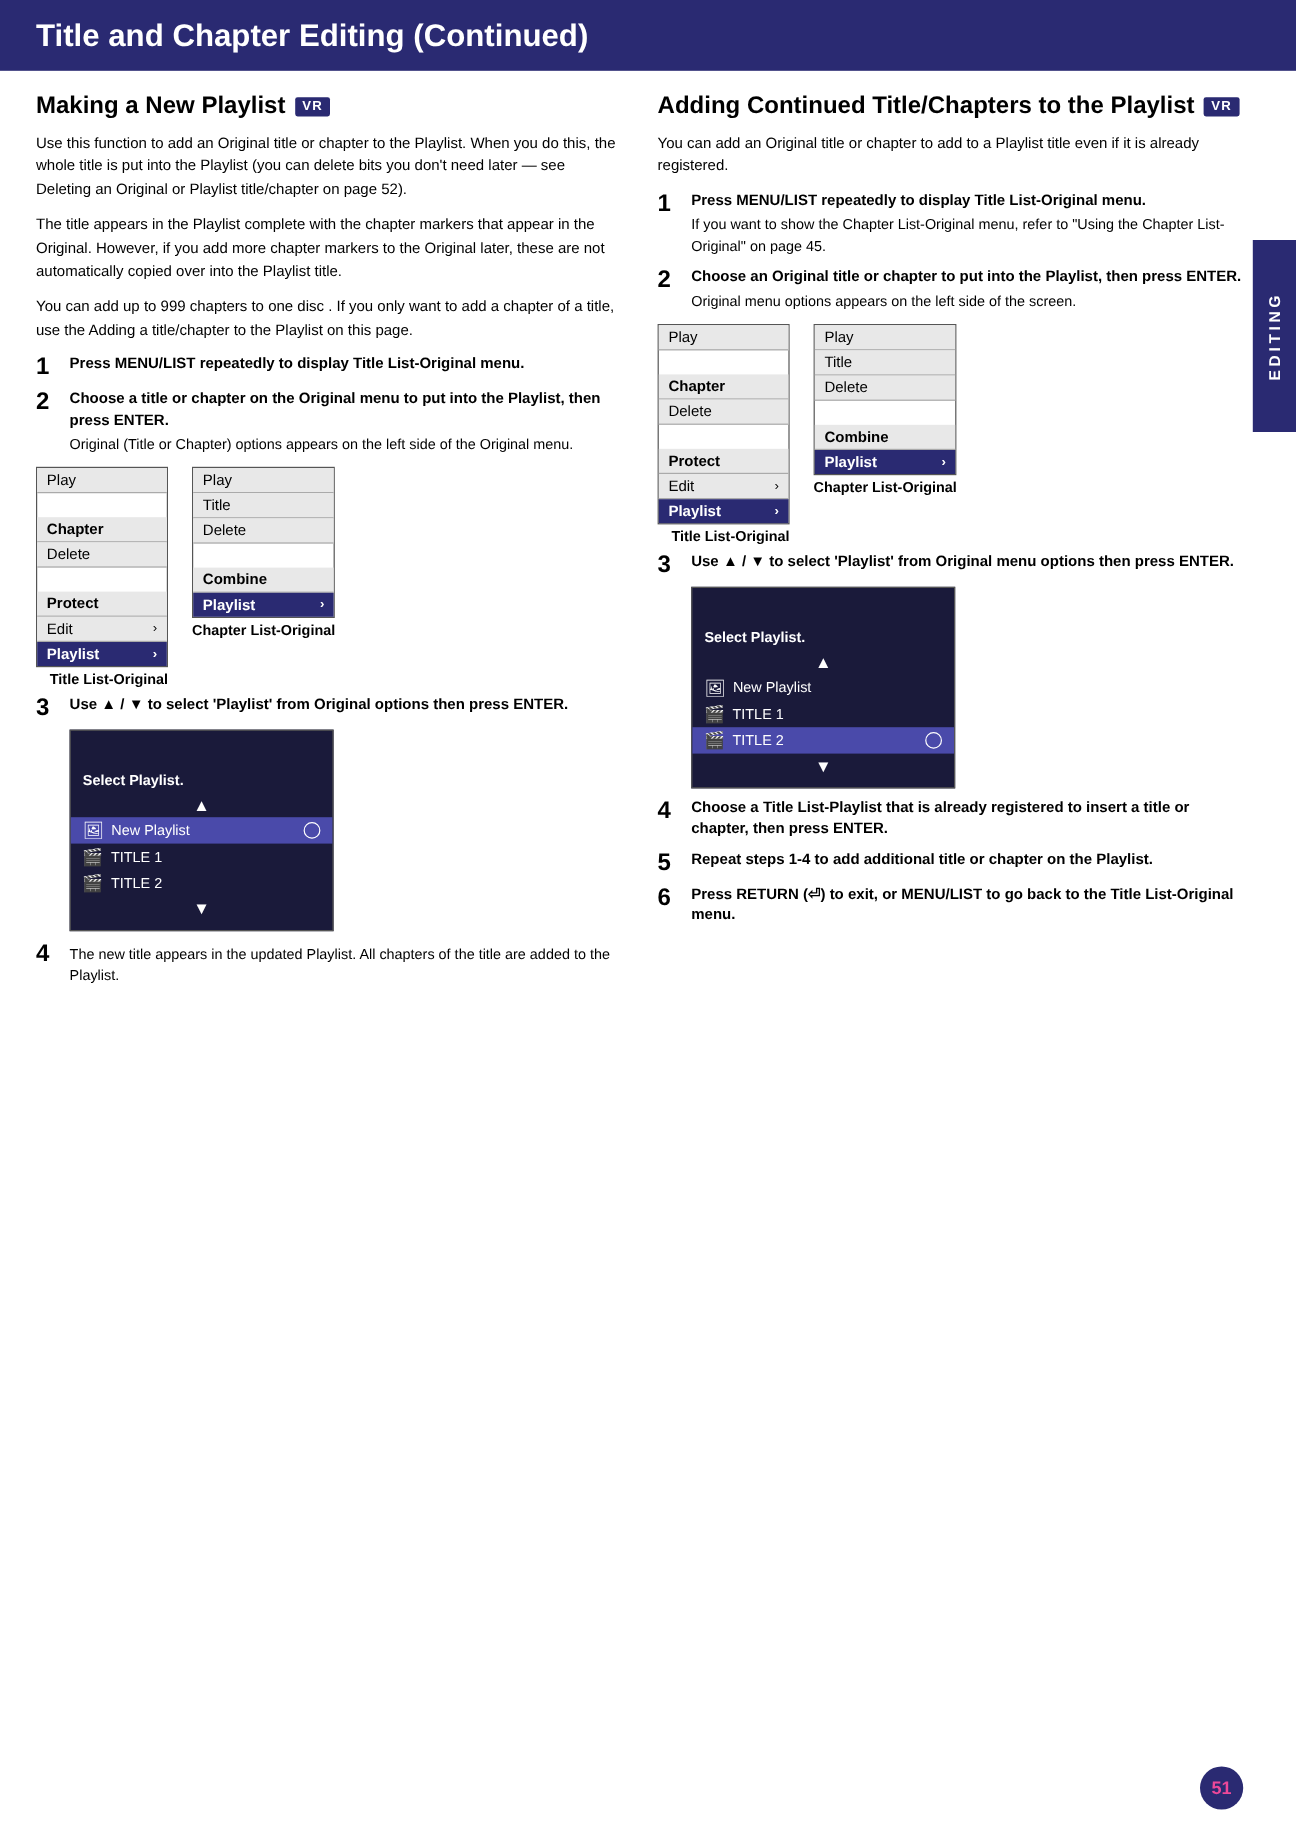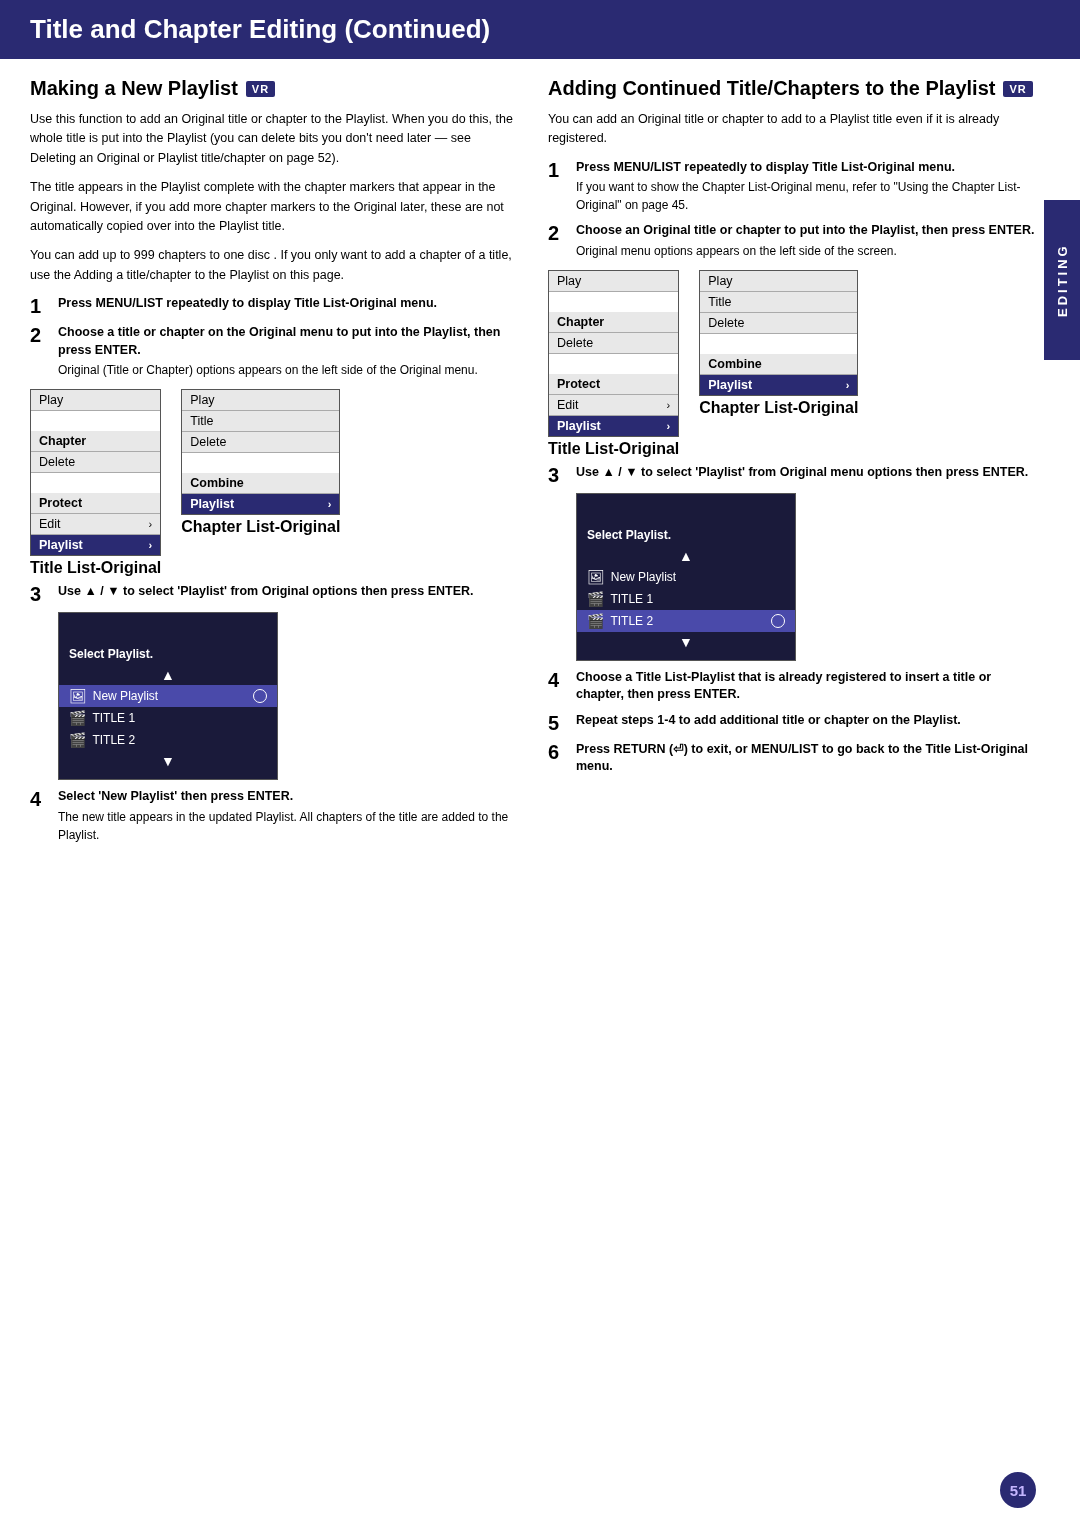--- a/index.html
+++ b/index.html
@@ -160,21 +160,21 @@
       background: #2a2a72;
       color: #fff;
       font-weight: bold;
     }
 
     .menu-item.bold {
       font-weight: bold;
     }
 
     .menu-caption {
-      font-size: 16px;
+      font-size: 12px;
       text-align: right;
       margin-top: 3px;
       font-weight: bold;
     }
 
     .arrow-right {
       font-size: 11px;
     }
 
     
@@ -227,21 +227,21 @@
     }
 
     
     .page-number {
       position: absolute;
       bottom: 20px;
       right: 44px;
       width: 36px;
       height: 36px;
       background: #2a2a72;
-      color: #c4b5fd;
+      color: #ec4899;
       border-radius: 50%;
       display: flex;
       align-items: center;
       justify-content: center;
       font-size: 15px;
       font-weight: bold;
     }
 
     .bold { font-weight: bold; margin-top: 20px; }
 
@@ -345,21 +345,20 @@
           <div class="dialog-item">
             <span class="dialog-icon">🎬</span>
             <span>TITLE 2</span>
           </div>
           <div class="dialog-arrow">▼</div>
         </div>
 
         <div class="step">
           <div class="step-num step-large">4</div>
           <div class="step-content">
-            <div class="step-title">Select 'New Playlist' then press ENTER.</div>
             <div class="step-body">The new title appears in the updated Playlist. All chapters of the title are added to the Playlist.</div>
           </div>
         </div>
 
       </div>
 
       <div class="right-col">
 
         <div class="section-title">
           <span>Adding Continued Title/Chapters to the Playlist</span>

